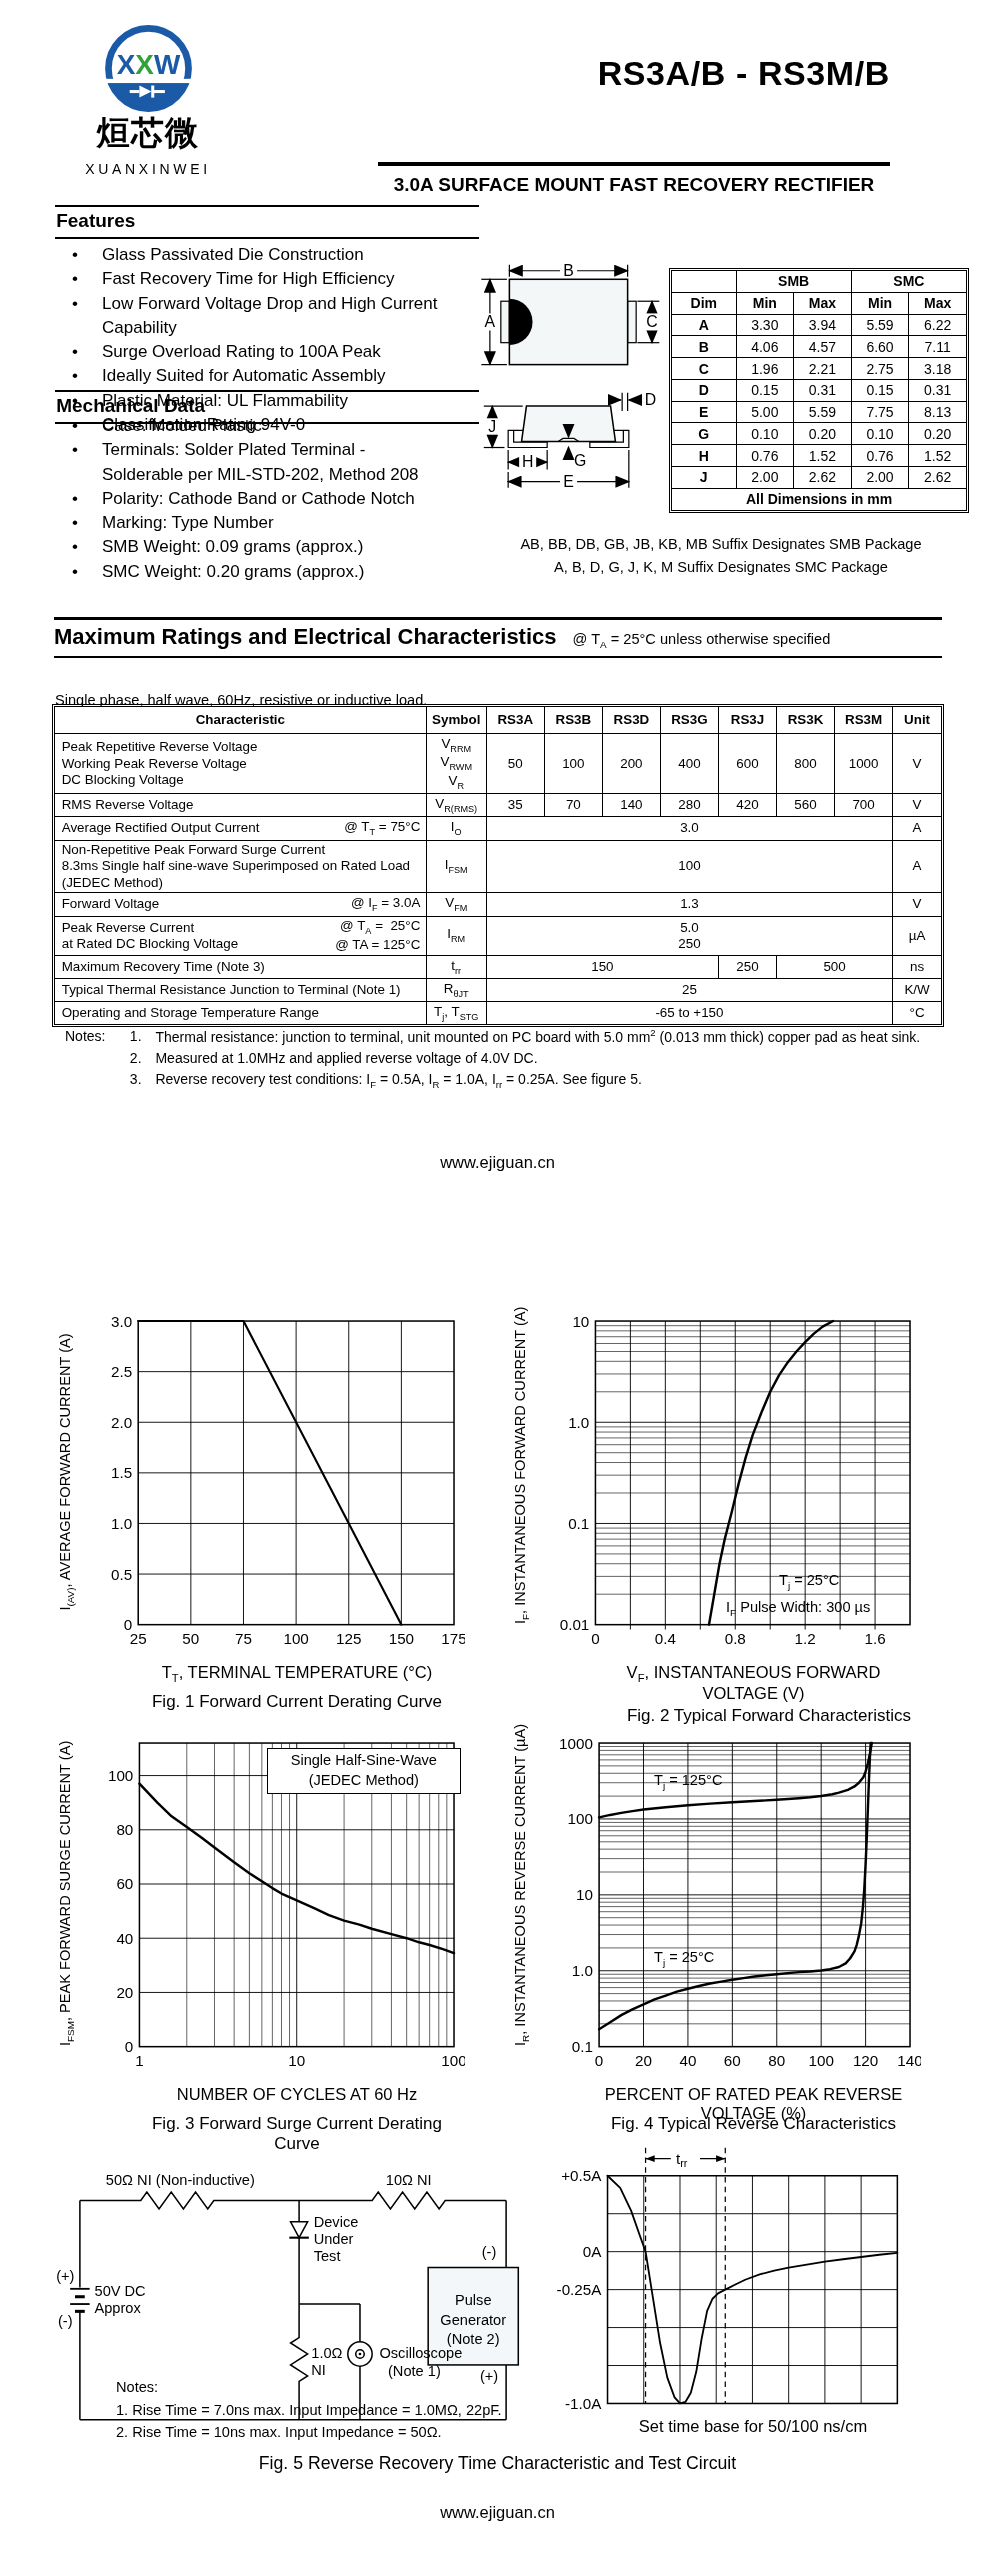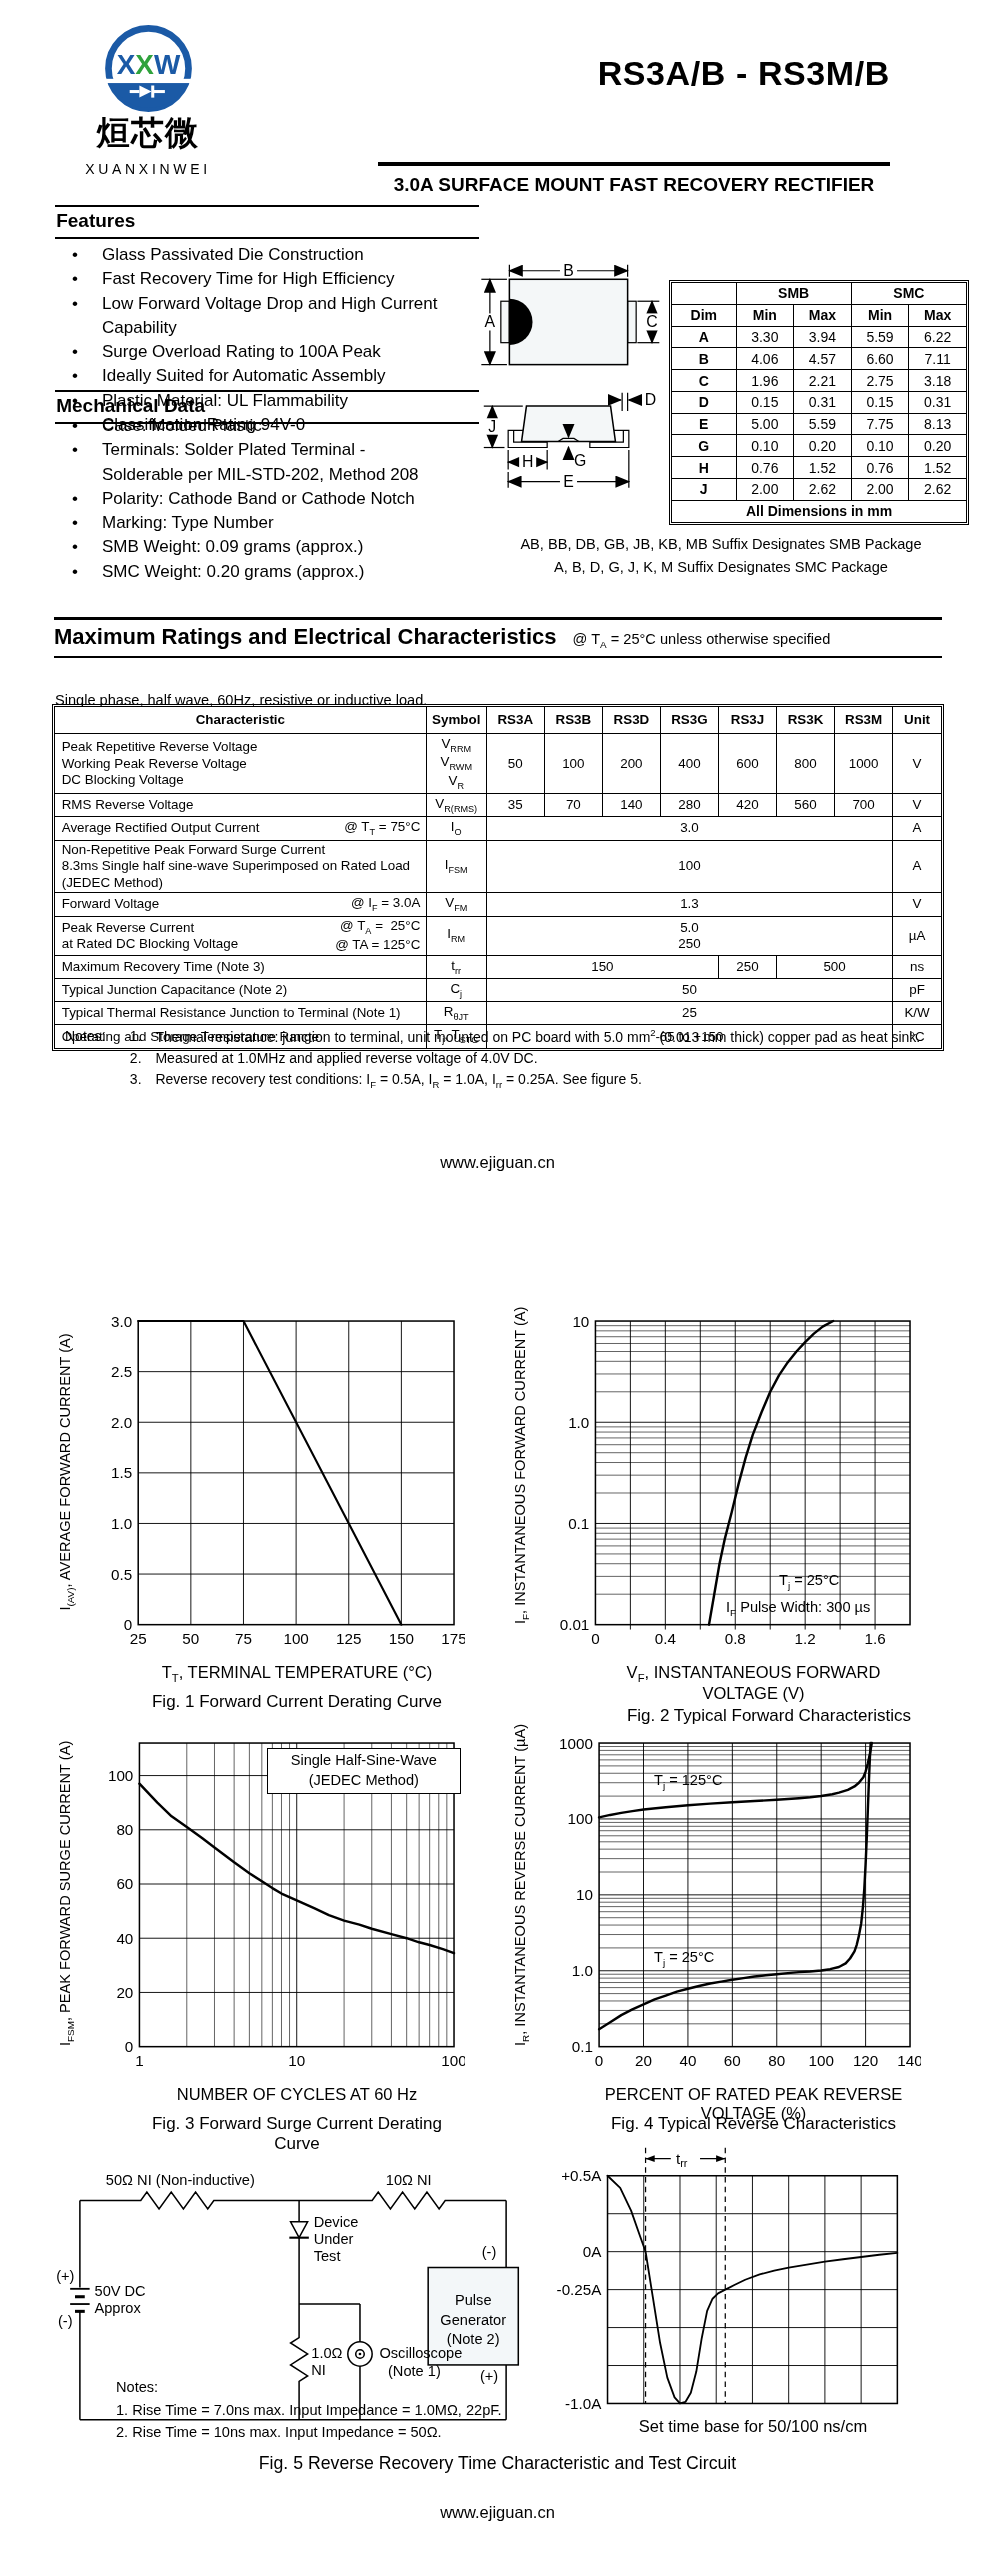--- a/index.html
+++ b/index.html
@@ -18,21 +18,21 @@
   .subtitle{position:absolute;left:378px;top:174px;width:512px;text-align:center;
             font-size:19px;font-weight:bold;}
   
   .sec-head{position:absolute;left:55px;width:422px;border-top:2.4px solid #000;
             border-bottom:2.4px solid #000;font-size:19px;font-weight:bold;padding:3px 1.2px 4.9px;}
   ul.bullets{position:absolute;list-style:none;margin:0;padding:0;font-size:17px;line-height:1.43;}
   ul.bullets li{position:relative;padding-left:46px;}
   ul.bullets li::before{content:"\2022";position:absolute;left:16px;}
   
   .dimtab{border-collapse:collapse;width:296px;font-size:14px;text-align:center;
-          border:1.2px solid #000;outline:0.9px solid #000;outline-offset:1.2px;background:#fff;margin-top:12px;}
+          border:1.2px solid #000;outline:0.9px solid #000;outline-offset:1.2px;background:#fff;}
   .dimtab th,.dimtab td{border:0.9px solid #000;padding:2.4px 1.2px;}
   .dimtab th{font-weight:bold;}
   .suffix{position:absolute;left:474px;top:533px;width:494px;text-align:center;
           font-size:14.6px;line-height:1.55;}
   
   .rat-head{position:absolute;left:54px;top:617px;width:888px;border-top:3.7px solid #000;
             border-bottom:2.4px solid #000;padding:3.7px 0 6.1px;display:flex;align-items:baseline;gap:16px;}
   .rh-title{font-size:22px;font-weight:bold;}
   .rh-cond{font-size:14.6px;}
   .rat-intro{position:absolute;left:55px;top:668px;font-size:14.6px;line-height:1.35;margin-top:23px;}
@@ -356,26 +356,20 @@
           <td colspan="7">5.0<br>250</td>
           <td>µA</td>
         </tr>
         <tr>
           <td class="char-td">Maximum Recovery Time (Note 3)</td>
           <td>t<sub>rr</sub></td>
           <td colspan="4">150</td>
           <td>250</td>
           <td colspan="2">500</td>
           <td>ns</td>
-        </tr>
-        <tr>
-          <td class="char-td">Typical Junction Capacitance (Note 2)</td>
-          <td>C<sub>j</sub></td>
-          <td colspan="7">50</td>
-          <td>pF</td>
         </tr>
         <tr>
           <td class="char-td">Typical Thermal Resistance Junction to Terminal (Note 1)</td>
           <td>R<sub>θJT</sub></td>
           <td colspan="7">25</td>
           <td>K/W</td>
         </tr>
         <tr>
           <td class="char-td">Operating and Storage Temperature Range</td>
           <td>T<sub>j</sub>, T<sub>STG</sub></td>

